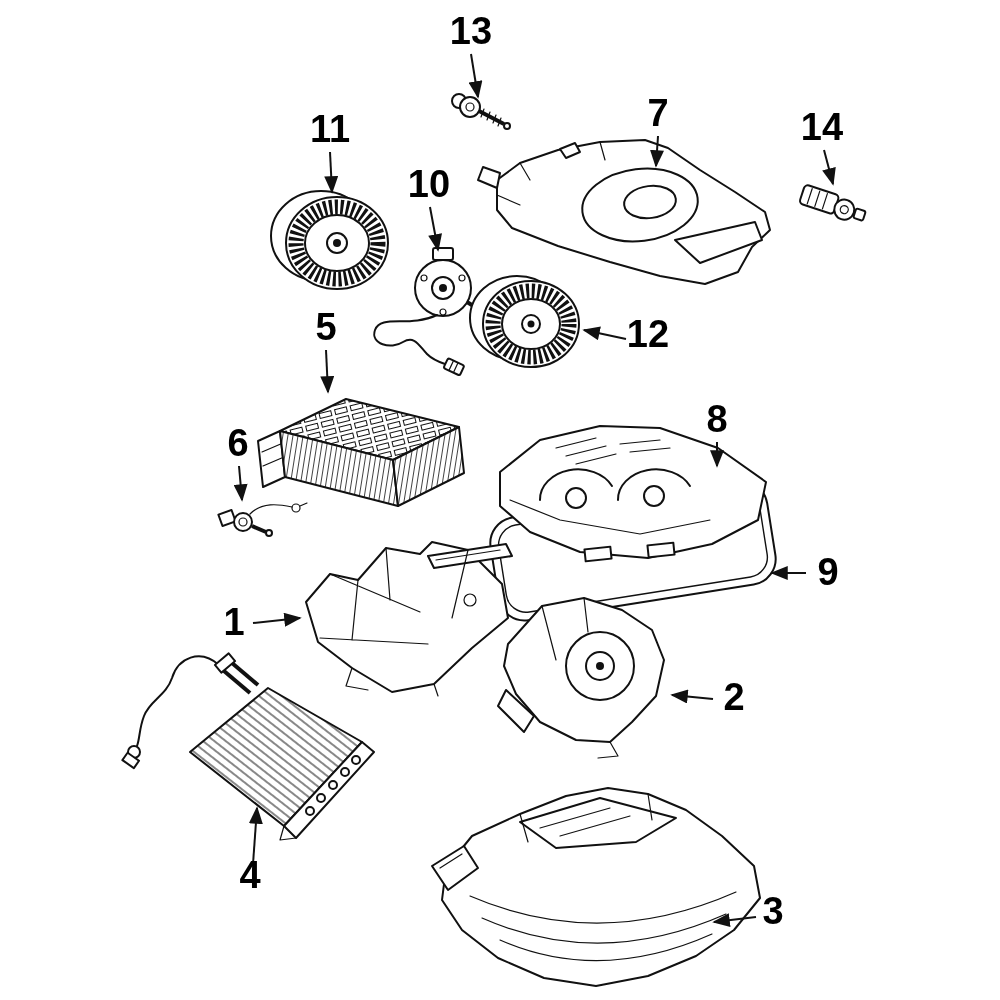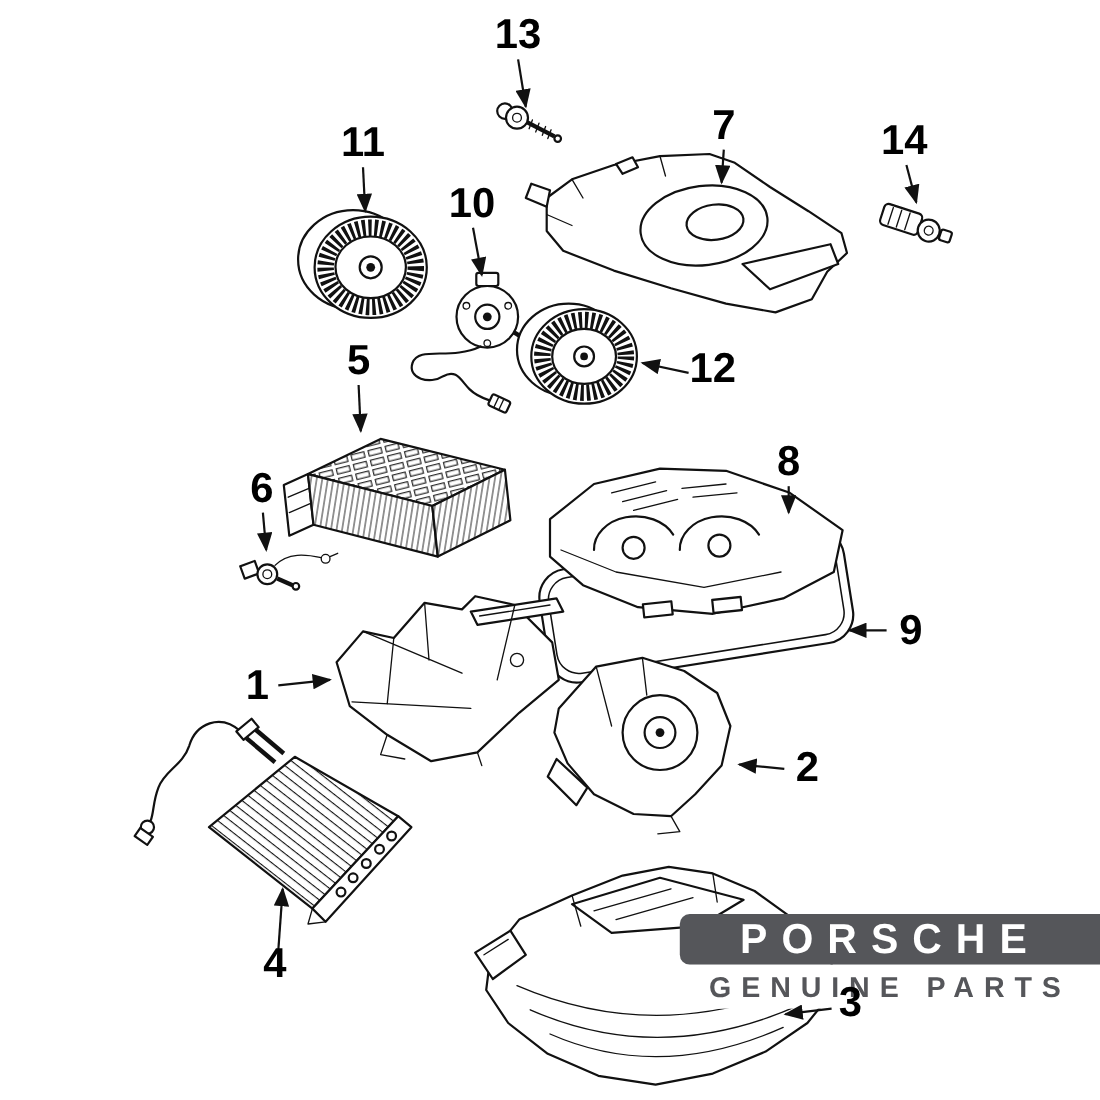--- a/index.html
+++ b/index.html
@@ -185,28 +185,20 @@
       <path class="lnw" d="M520 822 L600 798 L676 818 L636 842 L556 848 Z"></path>
       <path class="thin" d="M540 828 L610 808 M560 836 L630 816"></path>
       <path class="thin" d="M470 896 Q600 952 736 892"></path>
       <path class="thin" d="M482 918 Q600 970 726 914"></path>
       <path class="thin" d="M500 940 Q600 984 712 934"></path>
       <path class="lnw" d="M432 866 L464 846 L478 868 L448 890 Z"></path>
       <path class="thin" d="M440 868 L462 854 M520 814 L528 842 M648 794 L652 820"></path>
     </g>
   </svg>
 
-  <div class="banner">
-    <div class="banner-bar">
-      <span>PORSCHE</span>
-    </div>
-    <div class="banner-tagline">
-      <span>GENUINE PARTS</span>
-    </div>
-  </div>
 
   <svg id="callouts-svg" width="1000" height="1000" viewBox="0 0 1000 1000">
     <defs>
       <marker id="ah" viewBox="0 0 10 8" markerWidth="9" markerHeight="7" refX="9" refY="4" orient="auto">
         <path d="M0 0 L10 4 L0 8 Z" fill="#111"></path>
       </marker>
     </defs>
 
     <line class="arrow" x1="471" y1="54" x2="478" y2="97"></line>
     <line class="arrow" x1="658" y1="136" x2="656" y2="166"></line>

